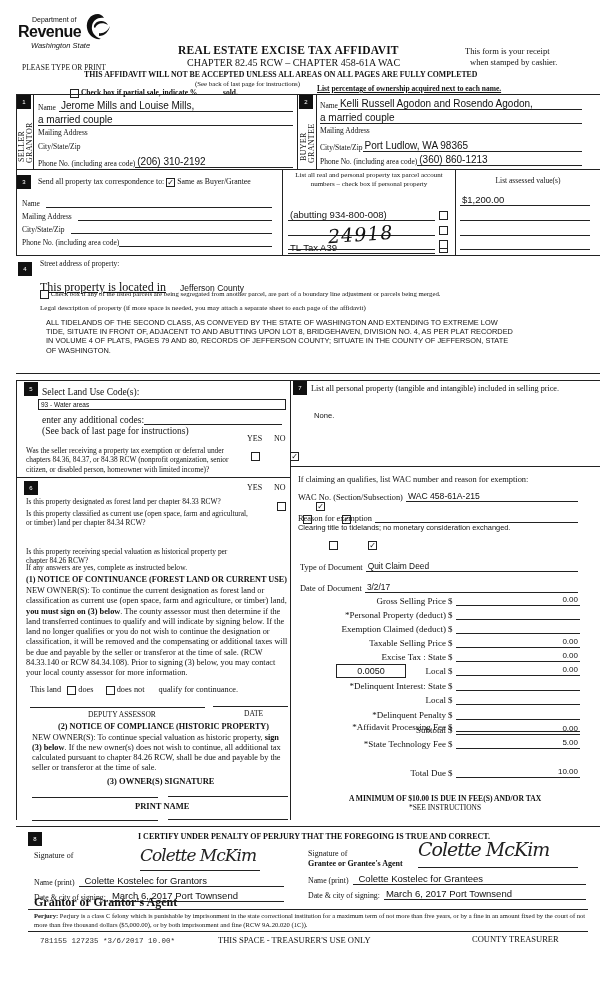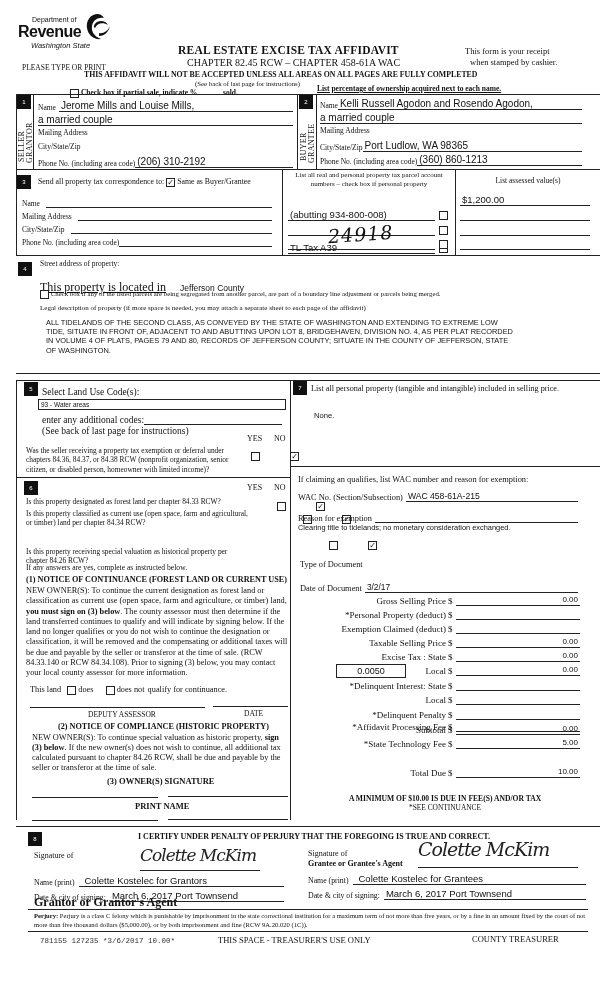--- a/index.html
+++ b/index.html
@@ -242,21 +242,21 @@
 <div class="abs para" style="left:26px;top:586px;width:262px;font-size:8.3px;line-height:10.3px;">
   <span>NEW OWNER(S): To continue the current designation as forest land or classification as current use (open space, farm and agriculture, or timber) land,</span>
   <b>you must sign on (3) below</b><span>. The county assessor must then determine if the land transferred continues to qualify and will indicate by signing below. If the land no longer qualifies or you do not wish to continue the designation or classification, it will be removed and the compensating or additional taxes will be due and payable by the seller or transferor at the time of sale. (RCW 84.33.140 or RCW 84.34.108). Prior to signing (3) below, you may contact your local county assessor for more information.</span>
 </div>
 <div class="abs serif" style="left:30px;top:685px;font-size:8.3px;white-space:nowrap;">
   <span>This land</span>
   <span class="cb" style="margin-left:4px;"></span>
   <span>does</span>
   <span class="cb" style="margin-left:10px;"></span>
   <span>does not</span>
-  <span style="margin-left:1px;">qualify for continuance.</span>
+  <span style="margin-left:12px;">qualify for continuance.</span>
 </div>
 <div class="abs" style="left:30px;top:707px;width:175px;height:1px;background:#222;"></div>
 <div class="abs" style="left:213px;top:706px;width:75px;height:1px;background:#222;"></div>
 <div class="abs serif" style="left:88px;top:710px;font-size:7.5px;">DEPUTY ASSESSOR</div>
 <div class="abs serif" style="left:244px;top:709px;font-size:7.5px;">DATE</div>
 <div class="abs serif" style="left:58px;top:722px;font-size:8.2px;font-weight:bold;white-space:nowrap;">(2) NOTICE OF COMPLIANCE (HISTORIC PROPERTY)</div>
 <div class="abs para" style="left:32px;top:733px;width:256px;font-size:8.3px;line-height:10px;">
   <span>NEW OWNER(S): To continue special valuation as historic property,</span>
   <b>sign (3) below</b><span>. If the new owner(s) does not wish to continue, all additional tax calculated pursuant to chapter 84.26 RCW, shall be due and payable by the seller or transferor at the time of sale.</span>
 </div>
@@ -280,20 +280,21 @@
 </div>
 <div class="row" style="left:298px;top:511px;width:280px;">
   <span class="serif" style="font-size:8.4px;">Reason for exemption</span>
   <span class="fillline" style="margin-left:3px;"></span>
 </div>
 <div class="abs sans" style="left:298px;top:523px;font-size:7.4px;white-space:nowrap;">Clearing title to tidelands; no monetary consideration exchanged.</div>
 
 
 <div class="row" style="left:300px;top:560px;width:278px;">
   <span class="serif" style="font-size:8.4px;">Type of Document</span>
+  <span class="fillline" style="font-size:8.4px;margin-left:3px;">Quit Claim Deed</span>
 </div>
 <div class="row" style="left:300px;top:581px;width:278px;">
   <span class="serif" style="font-size:8.4px;">Date of Document</span>
   <span class="fillline" style="font-size:8.4px;margin-left:3px;">3/2/17</span>
 </div>
 
 
 <div class="money-row" style="top:595px;">
   <span class="mlabel">Gross Selling Price</span>
     <span class="dollar">$</span>
@@ -354,21 +355,21 @@
   <span class="mlabel">*Affidavit Processing Fee</span>
     <span class="dollar">$</span>
   <span class="mval"></span>
 </div>
 <div class="money-row" style="top:767px;">
   <span class="mlabel">Total Due</span>
     <span class="dollar">$</span>
   <span class="mval">10.00</span>
 </div>
 <div class="abs serif" style="left:290px;top:794px;width:310px;text-align:center;font-size:7.6px;font-weight:bold;">A MINIMUM OF $10.00 IS DUE IN FEE(S) AND/OR TAX</div>
-<div class="abs serif" style="left:290px;top:803px;width:310px;text-align:center;font-size:7.4px;">*SEE CONTINUANCE</div>
+<div class="abs serif" style="left:290px;top:803px;width:310px;text-align:center;font-size:7.4px;">*SEE INSTRUCTIONS</div>
 
 
 <div class="abs" style="left:16px;top:826px;width:584px;height:1px;background:#222;"></div>
 <div class="secnum" style="left:28px;top:832px;">8</div>
 <div class="abs serif" style="left:138px;top:832px;font-size:8px;font-weight:bold;white-space:nowrap;">I CERTIFY UNDER PENALTY OF PERJURY THAT THE FOREGOING IS TRUE AND CORRECT.</div>
 
 <div class="abs serif" style="left:34px;top:851px;font-size:8px;">Signature of</div>
 <div class="abs serif" style="left:34px;top:895px;font-size:12px;font-weight:bold;">Grantor or Grantor's Agent</div>
 <div class="abs" style="left:140px;top:845px;width:120px;font-family:'DejaVu Serif',serif;font-style:italic;font-size:17px;color:#222;border-bottom:1px solid #222;height:26px;letter-spacing:-1px;">Colette McKim</div>
 

